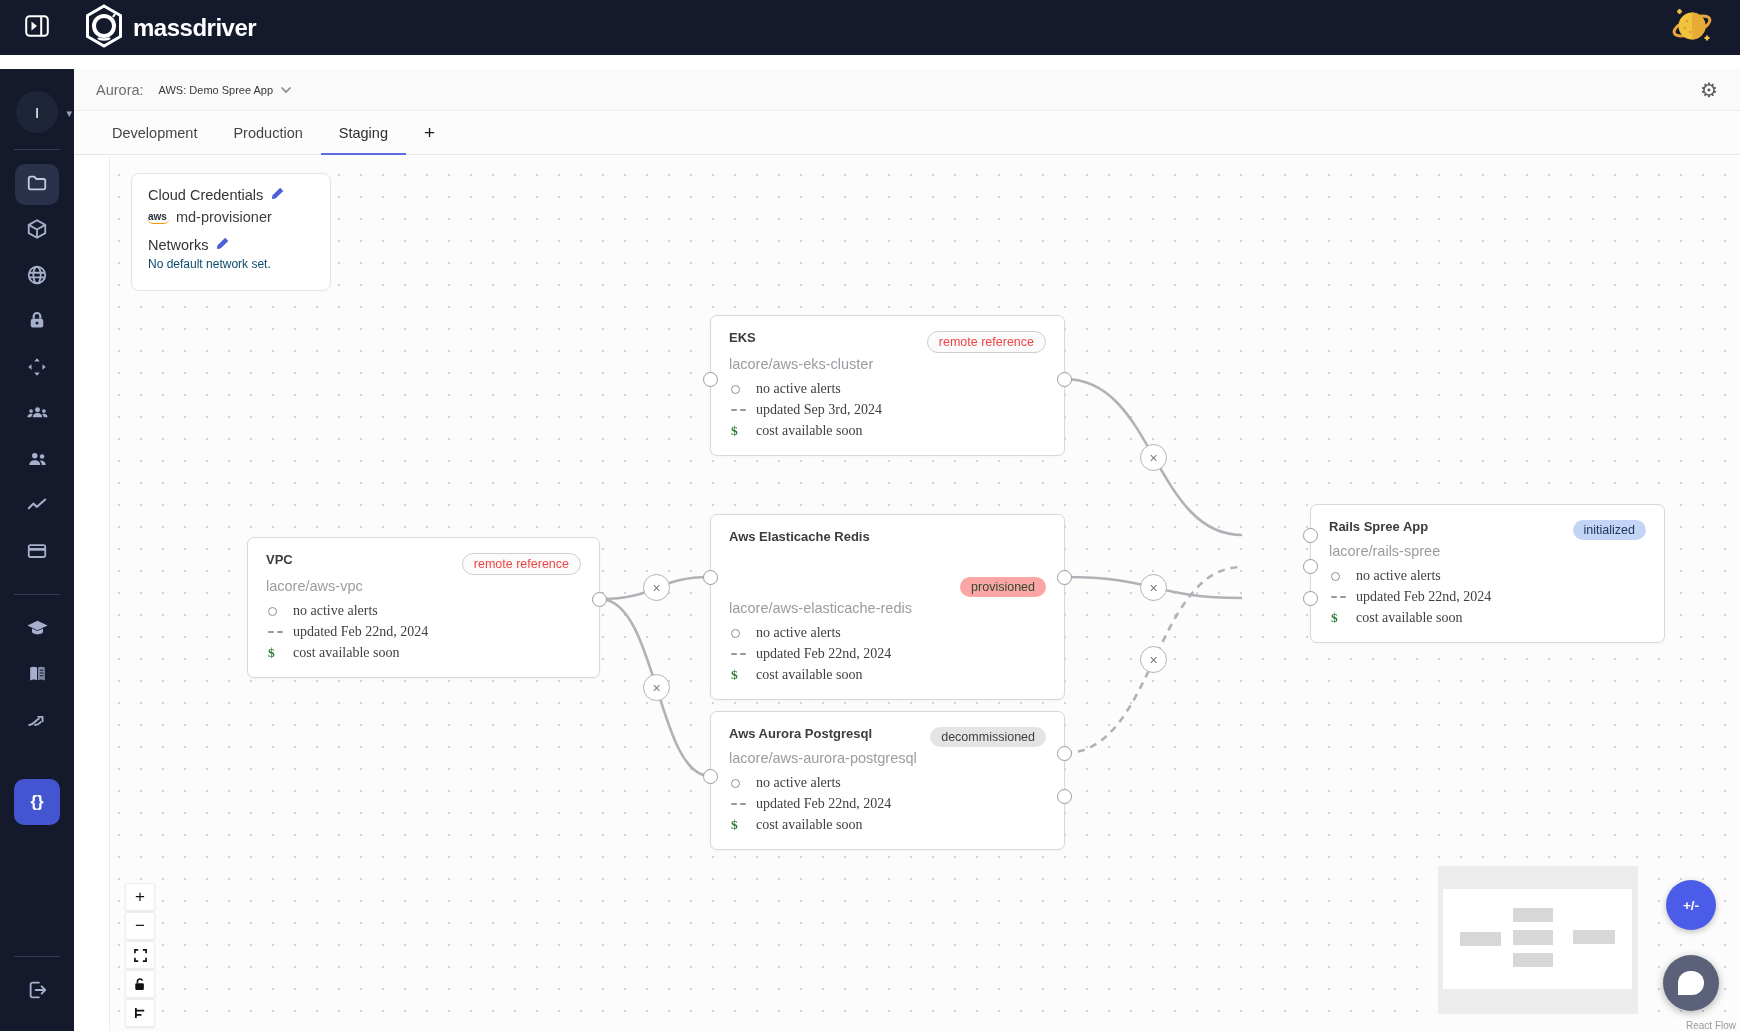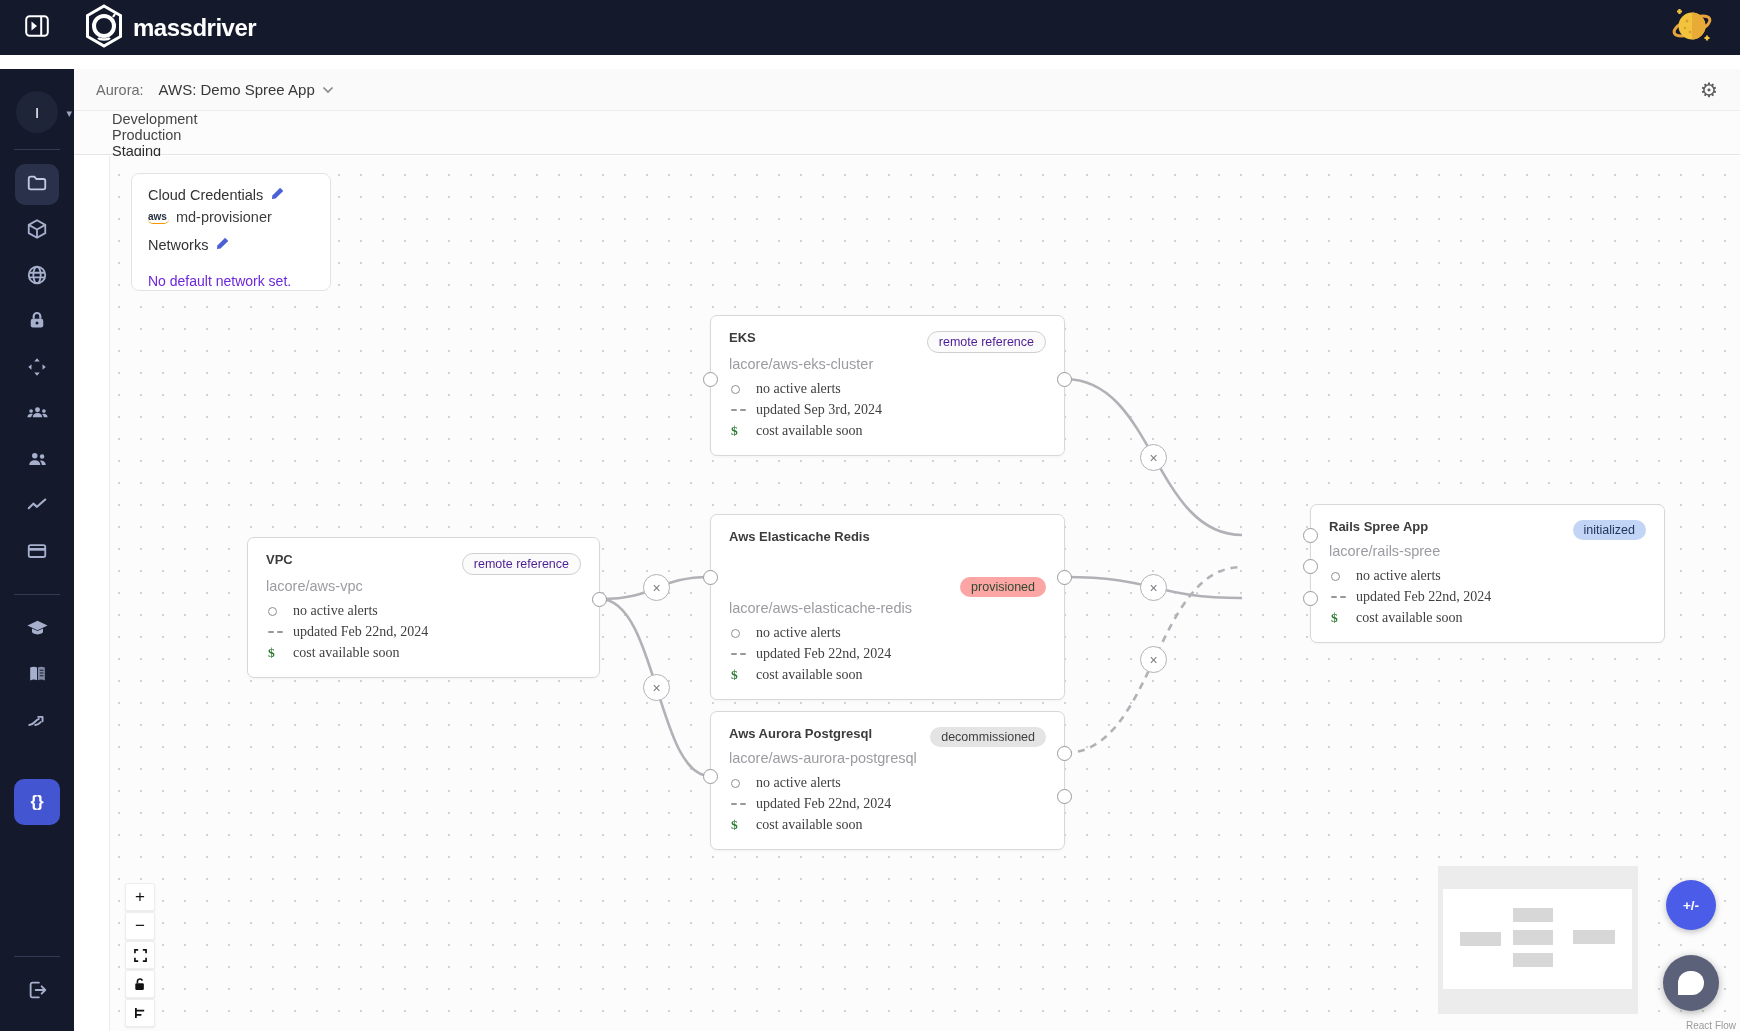--- a/index.html
+++ b/index.html
@@ -24,23 +24,23 @@
   .nav-item { width:44px; height:41px; margin-bottom:5px; border-radius:10px; display:flex; align-items:center; justify-content:center; color:#a6b0cc; cursor:pointer; }
   .nav-item.active { background:#29314b; color:#c3cbe2; }
   .nav-item.code-btn { background:#4355d0; color:#fff; font-size:17px; font-weight:700; margin-top:32px; width:46px; height:46px; border-radius:10px; }
   .side-bottom { margin-top:auto; margin-bottom:14px; display:flex; flex-direction:column; align-items:center; }
 
   
   .main { position:absolute; left:74px; top:69px; right:0; bottom:0; }
   .project-bar { height:42px; background:#fafafa; border-bottom:1px solid #ececec; display:flex; align-items:center; padding:0 22px; }
   .p-label { color:#6e6e6e; font-size:14.5px; }
   .project-select { display:flex; align-items:center; gap:7px; margin-left:15px; background:none; border:none; cursor:pointer; font-family:inherit; }
-  .project-select span { color:#383838; font-size:15px; }
+  .project-select span { color:#383838; font-size:11px; }
   .gear-btn { margin-left:auto; background:none; border:none; cursor:pointer; color:#5c5c5c; font-size:20px; line-height:1; }
-  .tabs-bar { height:44px; background:#fcfcfc; border-bottom:1px solid #e6e6e6; display:flex; align-items:stretch; padding-left:20px;flex-direction:column; }
+  .tabs-bar { height:44px; background:#fcfcfc; border-bottom:1px solid #e6e6e6; display:flex; align-items:stretch; padding-left:20px; }
   .tab { display:flex; align-items:center; padding:0 18px; font-size:14.5px; color:#454545; cursor:pointer; position:relative; }
   .tab.active { color:#2d2d2d; }
   .tab.active::after { content:""; position:absolute; left:0; right:0; bottom:-1px; height:2px; background:#5b6ce0; }
   .tab-add { background:none; border:none; font-size:19px; color:#1f1f1f; padding:0 18px; cursor:pointer; }
 
   
   .canvas { position:absolute; left:0; top:87px; width:1666px; height:876px;
     background-color:#fcfcfc;
     background-image:radial-gradient(circle, #d3d3d3 1.1px, transparent 1.1px);
     background-size:22px 22px; background-position:12px 8px; overflow:hidden; }
@@ -51,30 +51,30 @@
   .edge { fill:none; stroke:#b1b1b7; stroke-width:2.6; }
   .edge.dashed { stroke-dasharray:7 6; }
   .edge-x { position:absolute; width:27px; height:27px; border-radius:50%; background:#fff; border:1.6px solid #b3b3b8; color:#7c7c82; font-size:14px; display:flex; align-items:center; justify-content:center; cursor:pointer; z-index:4; }
 
   
   .defaults-card { position:absolute; left:57px; top:17px; width:200px; height:118px; background:#fff; border:1px solid #e3e3e3; border-radius:8px; padding:13px 16px; z-index:3; }
   .dc-title { font-size:14.5px; color:#333; display:flex; align-items:center; gap:8px; }
   .dc-row { display:flex; align-items:center; gap:9px; margin-top:6px; font-size:14.5px; color:#3d3d3d; }
   .aws-mark { font-size:10px; font-weight:700; color:#252f3e; position:relative; padding-bottom:2px; }
   .aws-mark::after { content:""; position:absolute; left:0; right:-2px; bottom:0; height:4px; border-bottom:1.6px solid #f79400; border-radius:0 0 9px 9px; }
-  .dc-sub { font-size:14px; color:#6d28d9; margin-top:20px; }
+  .dc-sub { font-size:12px; color:#0c4a6e; margin-top:4px; }
   .dc-gap { height:12px; }
   .pencil { cursor:pointer; }
 
   
   .node { position:absolute; width:355px; background:#fff; border:1px solid #d8d8d8; border-radius:7px; padding:14px 18px 16px; z-index:2; box-shadow:0 1px 3px rgba(0,0,0,.04); }
   .node-head { display:flex; justify-content:space-between; align-items:flex-start; gap:10px; }
   .node-title { font-size:13px; font-weight:700; color:#3c3c3c; }
   .badge { font-size:12.5px; padding:3px 11px; border-radius:999px; white-space:nowrap; margin-top:1px; }
-  .badge-remote { background:#fbfbfb; border:1px solid #cfcfcf; color:#4c1d95; }
+  .badge-remote { background:#fbfbfb; border:1px solid #cfcfcf; color:#ef4444; }
   .badge-provisioned { background:#fca5a5; color:#2f4a30;margin-top:48px; }
   .badge-decommissioned { background:#e4e4e4; color:#3f3f3f; }
   .badge-initialized { background:#c3d5f6; color:#21365d; }
   .node-package { font-size:14.5px; color:#9b9ba1; margin-top:3px; }
   .node-rows { margin-top:9px; display:flex; flex-direction:column; gap:5px; }
   .nrow { display:flex; align-items:center; font-size:14px; color:#3f3f3f;font-family:Liberation Serif, serif; }
   .nrow-ic { width:27px; display:flex; align-items:center; justify-content:flex-start; padding-left:2px; }
   .ring { width:9px; height:9px; border:1.6px solid #8f8f8f; border-radius:50%; }
   .dashes { display:flex; gap:3px; }
   .dashes i { width:6px; height:2.4px; background:#97979c; border-radius:1px; }

